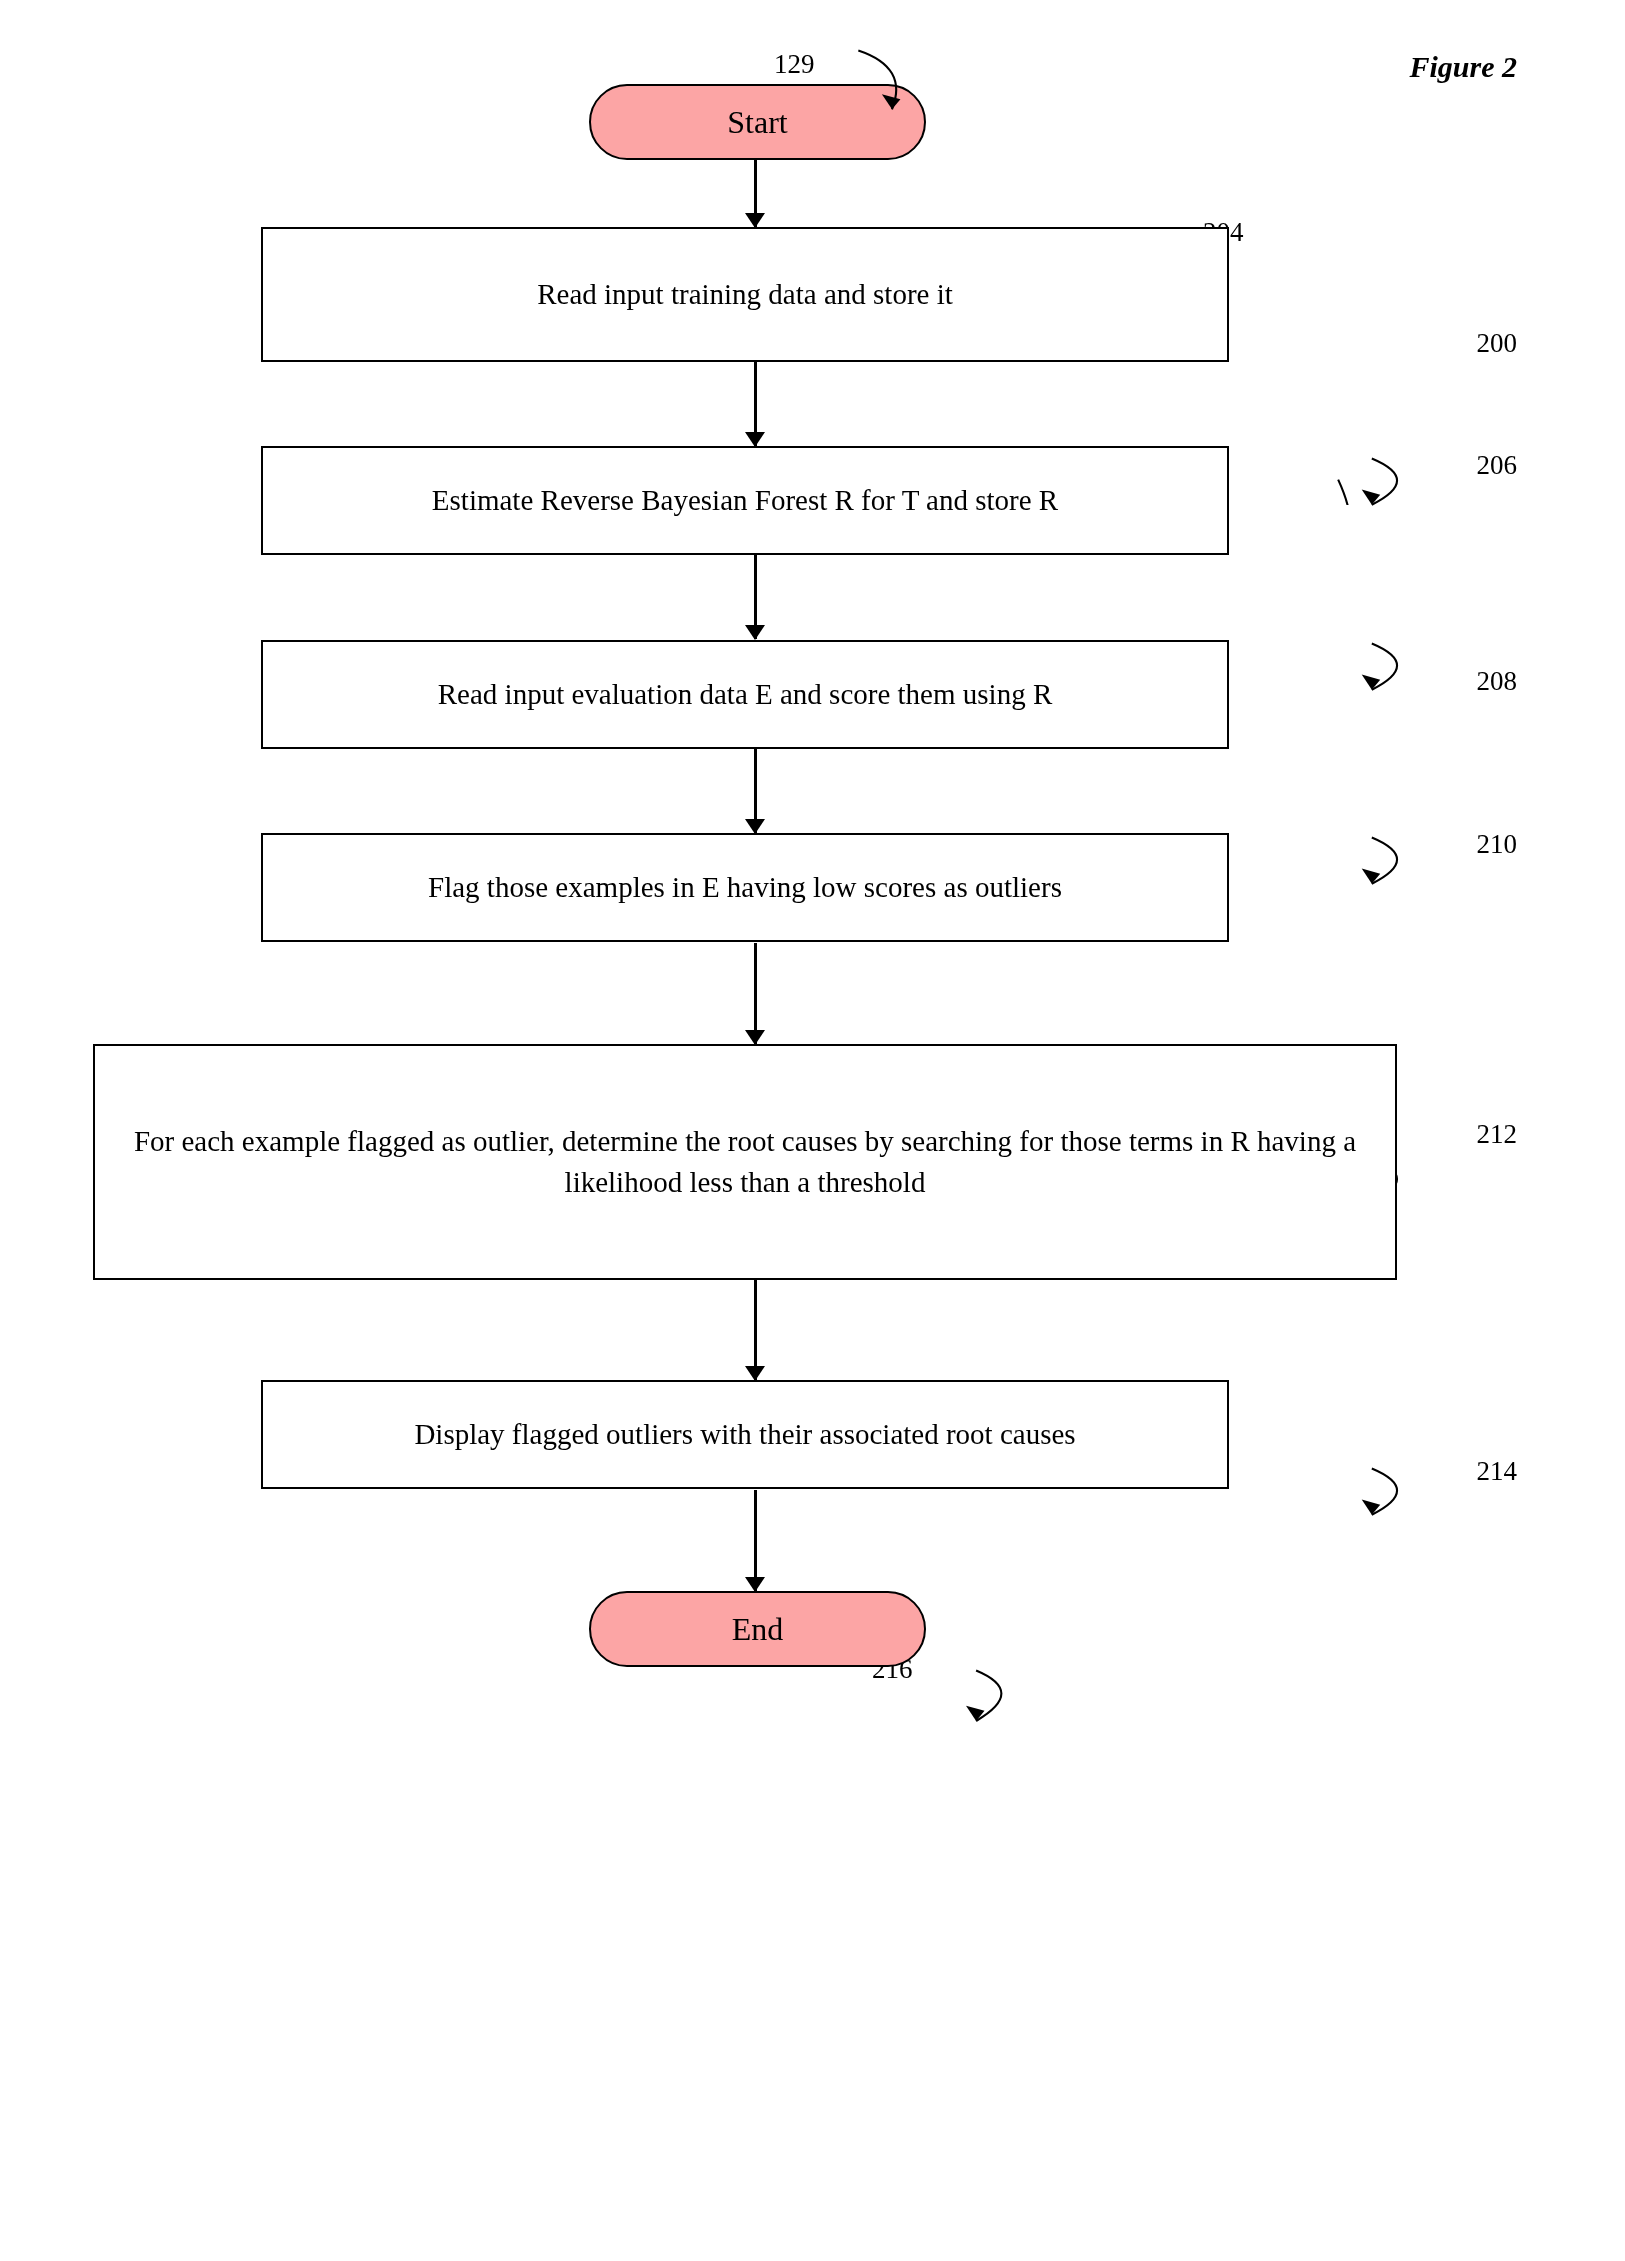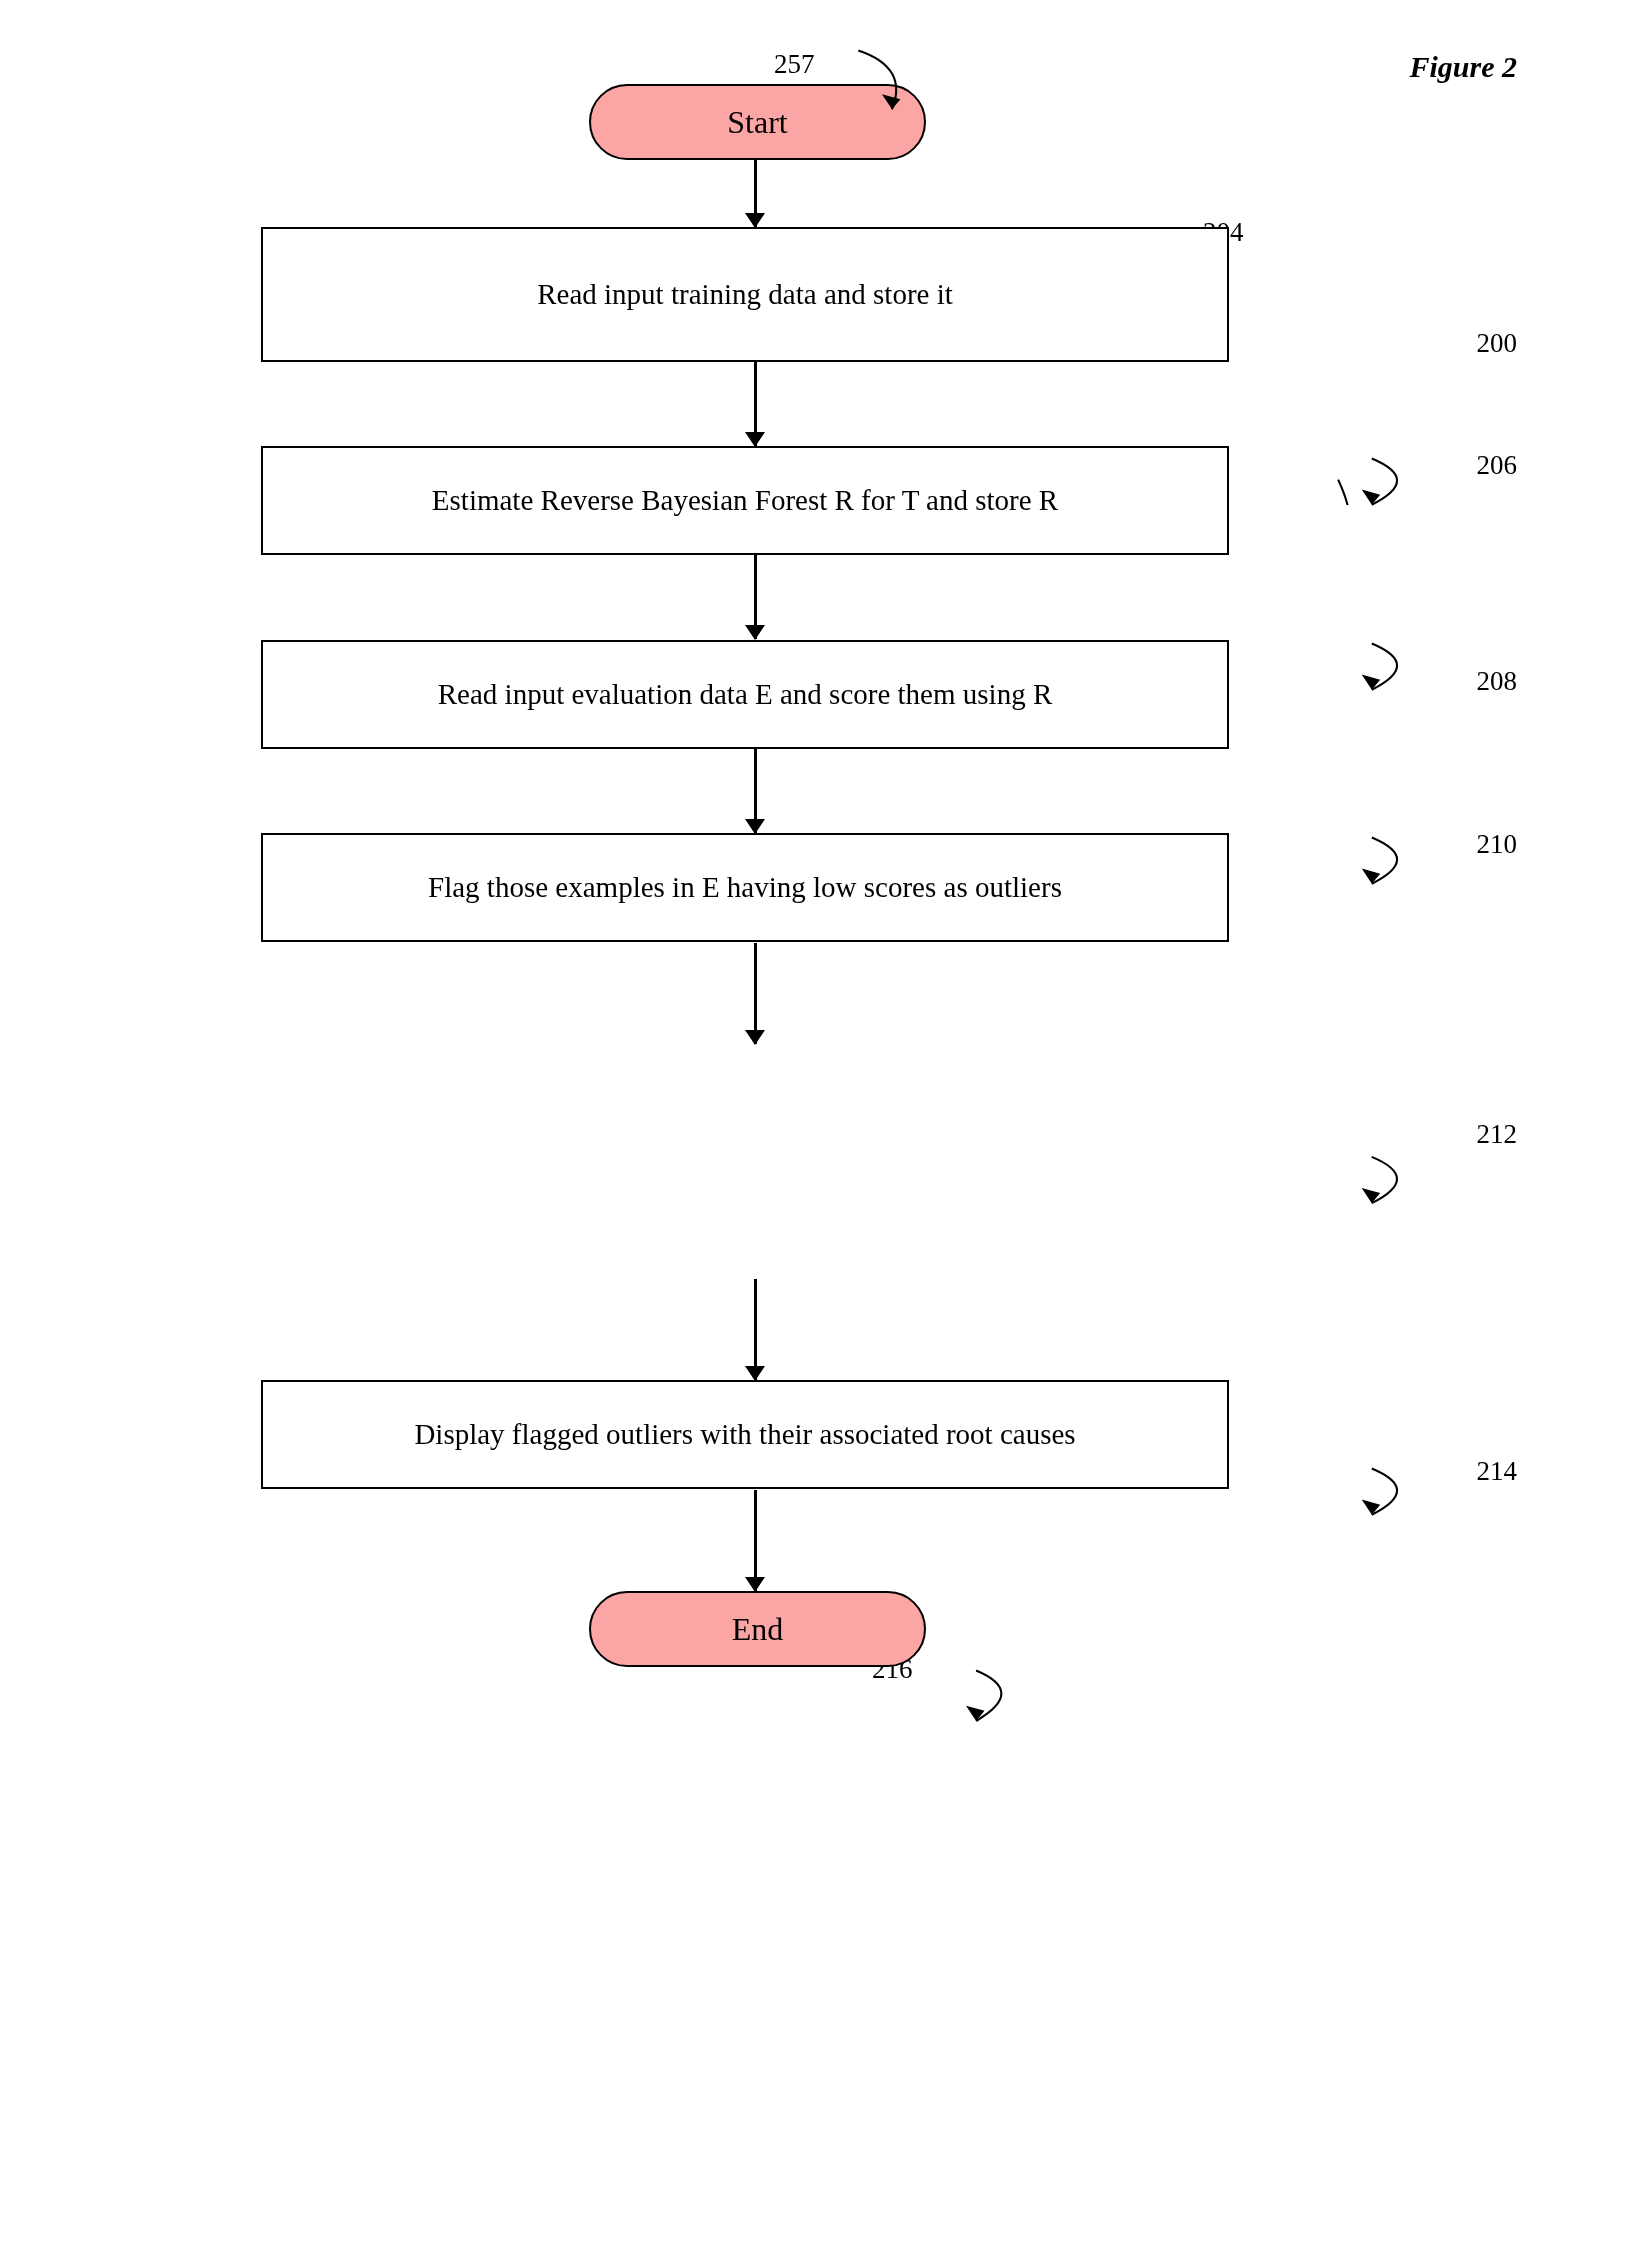--- a/index.html
+++ b/index.html
@@ -70,21 +70,21 @@
       border-top: 15px solid #000;
     }
   </style>
 </head>
 <body>
 
 <div class="diagram-container">
 
   <div class="figure-label">Figure 2</div>
 
-  <div class="ref-num" style="top:49px; left:774px;">257</div>
+  <div class="ref-num" style="top:49px; left:774px;">129</div>
 
   <div class="start-end" style="top:84px; left:589px; width:337px; height:76px;">Start</div>
 
   <div class="arrow-down" style="top:160px; left:754px; height:67px;"></div>
 
   <div class="ref-num" style="top:217px; left:1203px;">204</div>
 
   <div class="ref-num" style="top:328px; right:109px;">200</div>
 
   <svg style="position:absolute; top:168px; left:0; width:1626px; height:337px; pointer-events:none;" viewBox="0 0 1932 400" width="1626" height="337">
@@ -134,20 +134,21 @@
 
   <div class="arrow-down" style="top:943px; left:754px; height:101px;"></div>
 
   <div class="ref-num" style="top:1119px; right:109px;">212</div>
 
   <svg style="position:absolute; top:1077px; left:1010px; width:589px; height:185px; pointer-events:none;" viewBox="0 0 700 220" width="589" height="185">
     <path d="M 430 95 Q 490 120 430 150" stroke="#000" stroke-width="2.5" fill="none"></path>
     <polygon points="430,150 418,132 440,138" fill="#000"></polygon>
   </svg>
 
+  <div class="process-box" style="top:1044px; left:93px; width:1304px; height:236px;">For each example flagged as outlier, determine the root causes by searching for those terms in R having a likelihood less than a threshold</div>
 
   <div class="arrow-down" style="top:1279px; left:754px; height:101px;"></div>
 
   <div class="ref-num" style="top:1456px; right:109px;">214</div>
 
   <svg style="position:absolute; top:1422px; left:1010px; width:589px; height:135px; pointer-events:none;" viewBox="0 0 700 160" width="589" height="135">
     <path d="M 430 55 Q 490 80 430 110" stroke="#000" stroke-width="2.5" fill="none"></path>
     <polygon points="430,110 418,92 440,98" fill="#000"></polygon>
   </svg>
 

